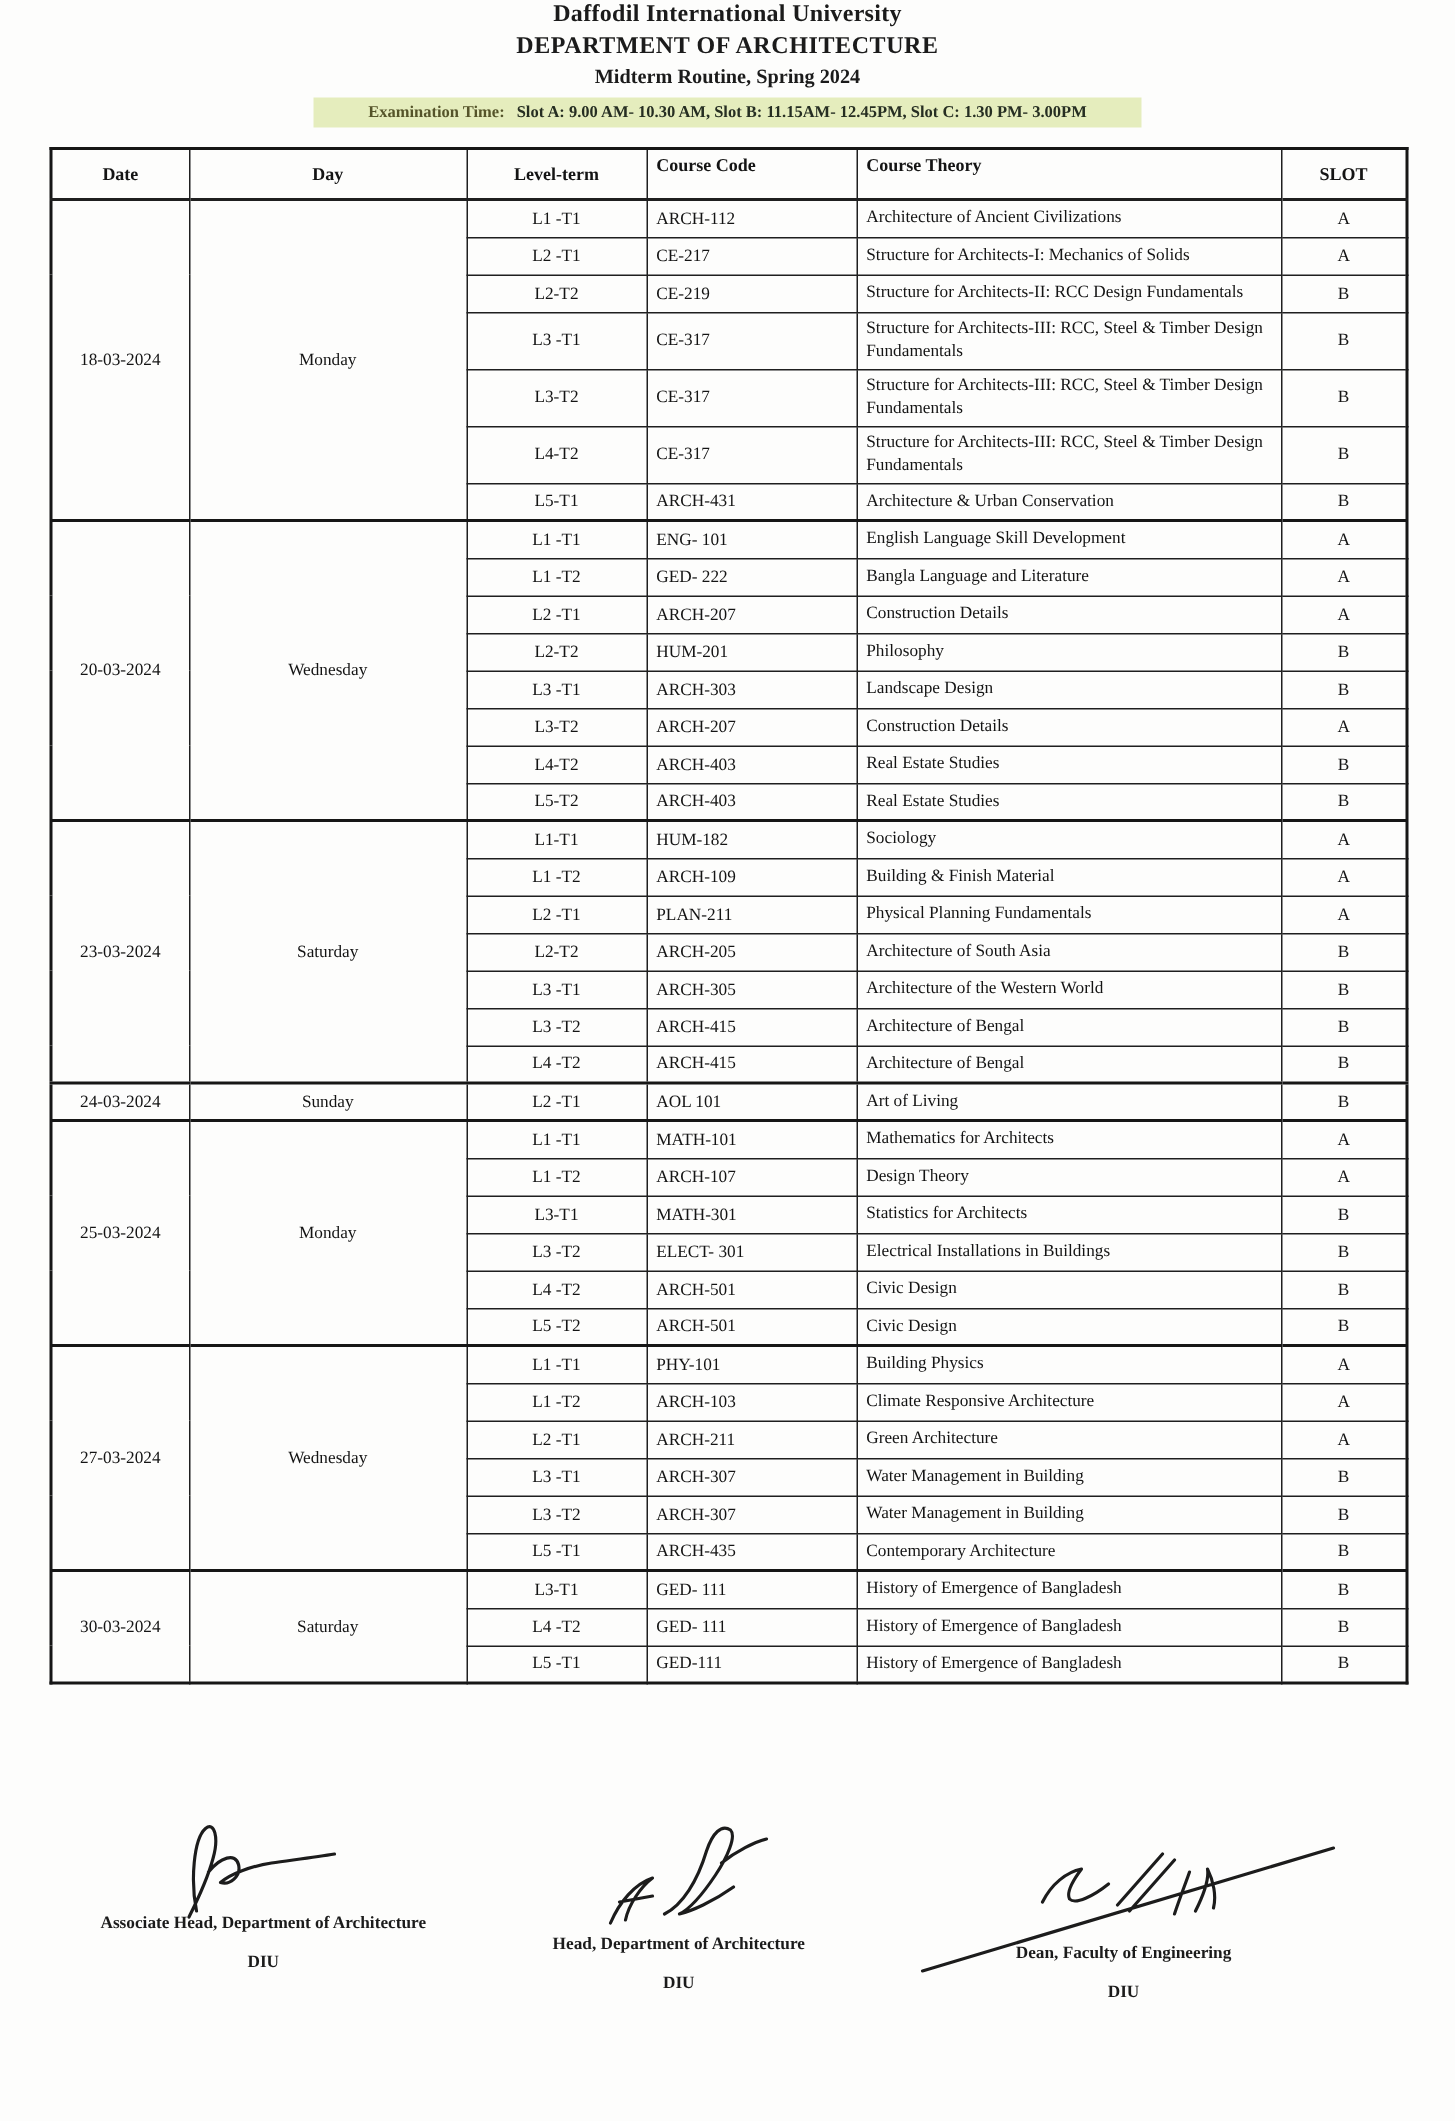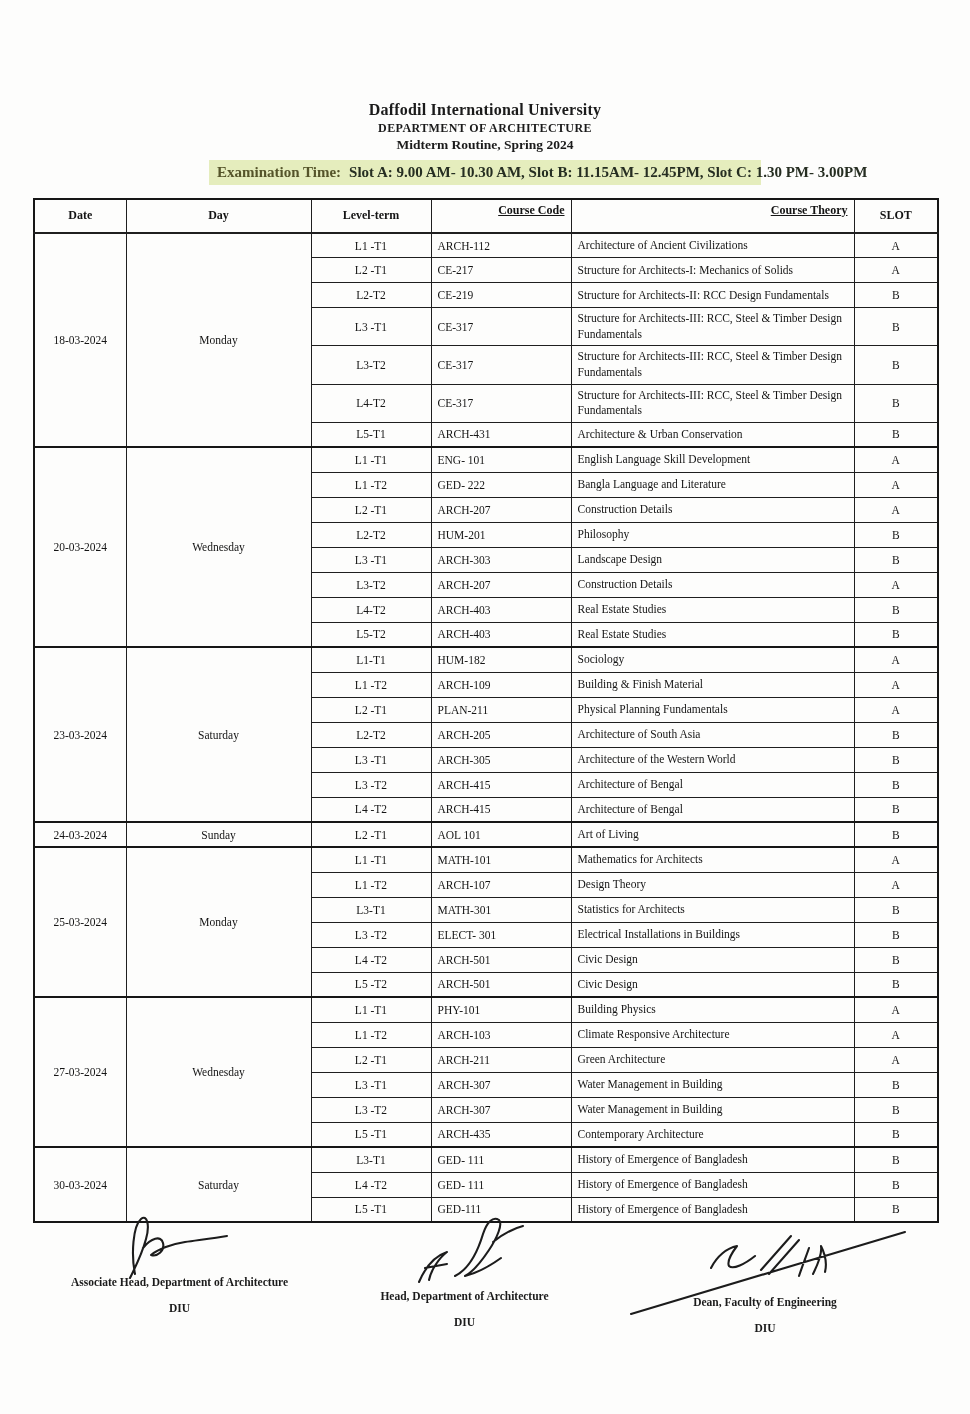--- a/index.html
+++ b/index.html
@@ -8,30 +8,30 @@
     position: relative;
     width: 970px;
     height: 1414px;
     margin: 0 auto;
     background: #fdfdfc;
     font-family: "Liberation Serif", serif;
     color: #1b1b1b;
     overflow: hidden;
   }
   
-  .doc-header { padding-top: 100px; text-align: center; line-height: 1.3; }
+  .doc-header { text-align: center; line-height: 1.3; }
   .doc-header .uni   { font-size: 16px; font-weight: bold; letter-spacing: .2px; }
-  .doc-header .dept  { font-size: 12px; font-weight: bold; letter-spacing: .4px; }
+  .doc-header .dept  { font-size: 16px; font-weight: bold; letter-spacing: .4px; }
   .doc-header .sub   { font-size: 13.5px; font-weight: bold; }
   .exam-bar {
     margin: 6px auto 0 auto;
     width: 552px;
     padding: 4px 8px;
     text-align: center;
-    font-size: 15px;
+    font-size: 11px;
     font-weight: bold;
     white-space: nowrap;
   }
   .exam-bar .lbl { color: #55542a; margin-right: 8px; }
   .exam-bar .val { color: #262e22; }
   
   .tbl-wrap { margin: 13px 33px 0 33px; }
   table.routine {
     width: 904px;
     border-collapse: collapse;
@@ -50,32 +50,32 @@
     height: 34px;
     border-bottom-width: 2.2px;
   }
   .w-date  { width: 92px;  }
   .w-day   { width: 185px; }
   .w-level { width: 120px; }
   .w-code  { width: 140px; }
   .w-title { width: 283px; }
   .w-slot  { width: 84px;  }
   th.th-center { text-align: center; vertical-align: middle; }
-  th.th-left   { text-align: right;   vertical-align: top; padding-top: 4px; text-decoration: underline; }
+  th.th-left   { text-align: left;   vertical-align: top; padding-top: 4px; }
   td.c-date, td.c-day { text-align: center; vertical-align: middle; border-width: 1.6px; }
   td.c-level { text-align: center; vertical-align: middle; height: 25px; }
   td.c-code  { text-align: left;   vertical-align: middle; padding-left: 8px; }
   td.c-title { text-align: left;   vertical-align: middle; padding-left: 7px; line-height: 1.35; }
   td.c-slot  { text-align: center; vertical-align: middle; }
   tr.group-start td { border-top: 2.2px solid #161616; }
   table.routine { border: 2.2px solid #161616; }
   
   .sig-row {
     position: absolute;
-    left: 0; right: 0;
+    left: 0; right: 16px;
     top: 1210px;
     display: flex;
     justify-content: space-between;
     padding: 0 55px 0 45px;
     gap: 16px;
   }
   .sig-block { text-align: center; position: relative; }
   .sig-block .sig-art { display: block; margin: 0 auto -6px auto; }
   .sig-title { font-size: 11.5px; font-weight: bold; white-space: nowrap; }
   .sig-org   { font-size: 11.5px; font-weight: bold; margin-top: 14px; }

